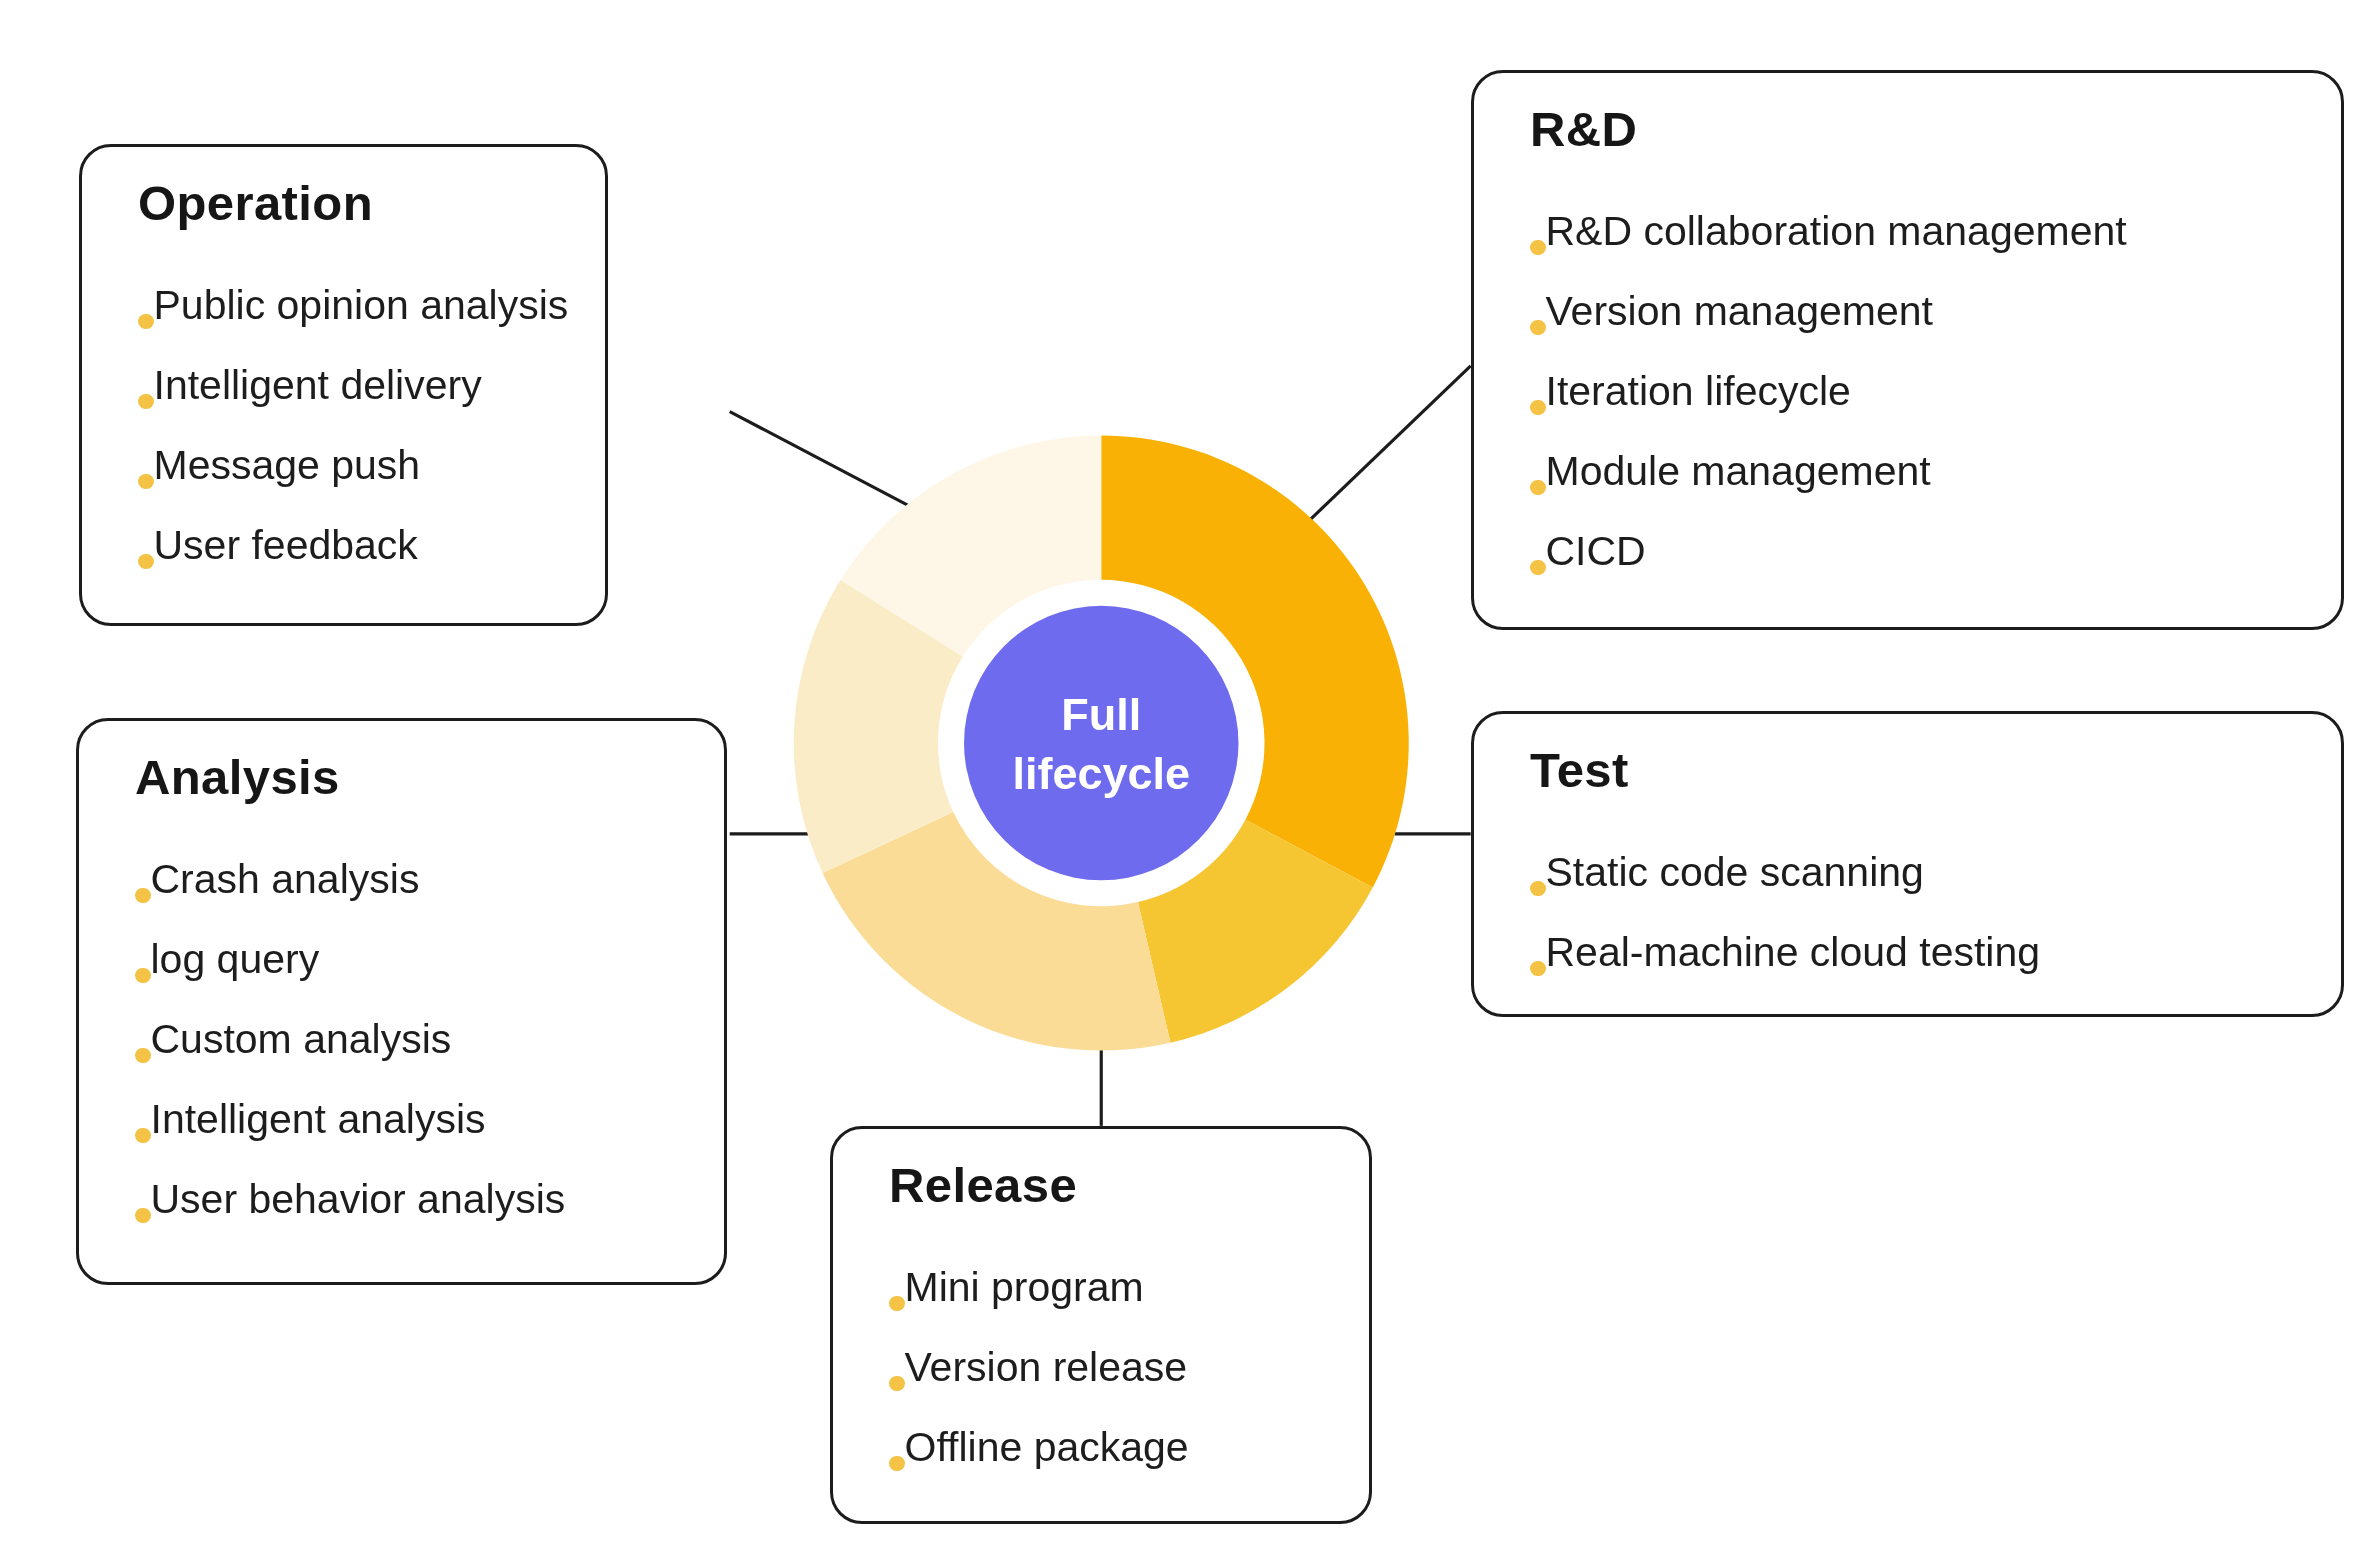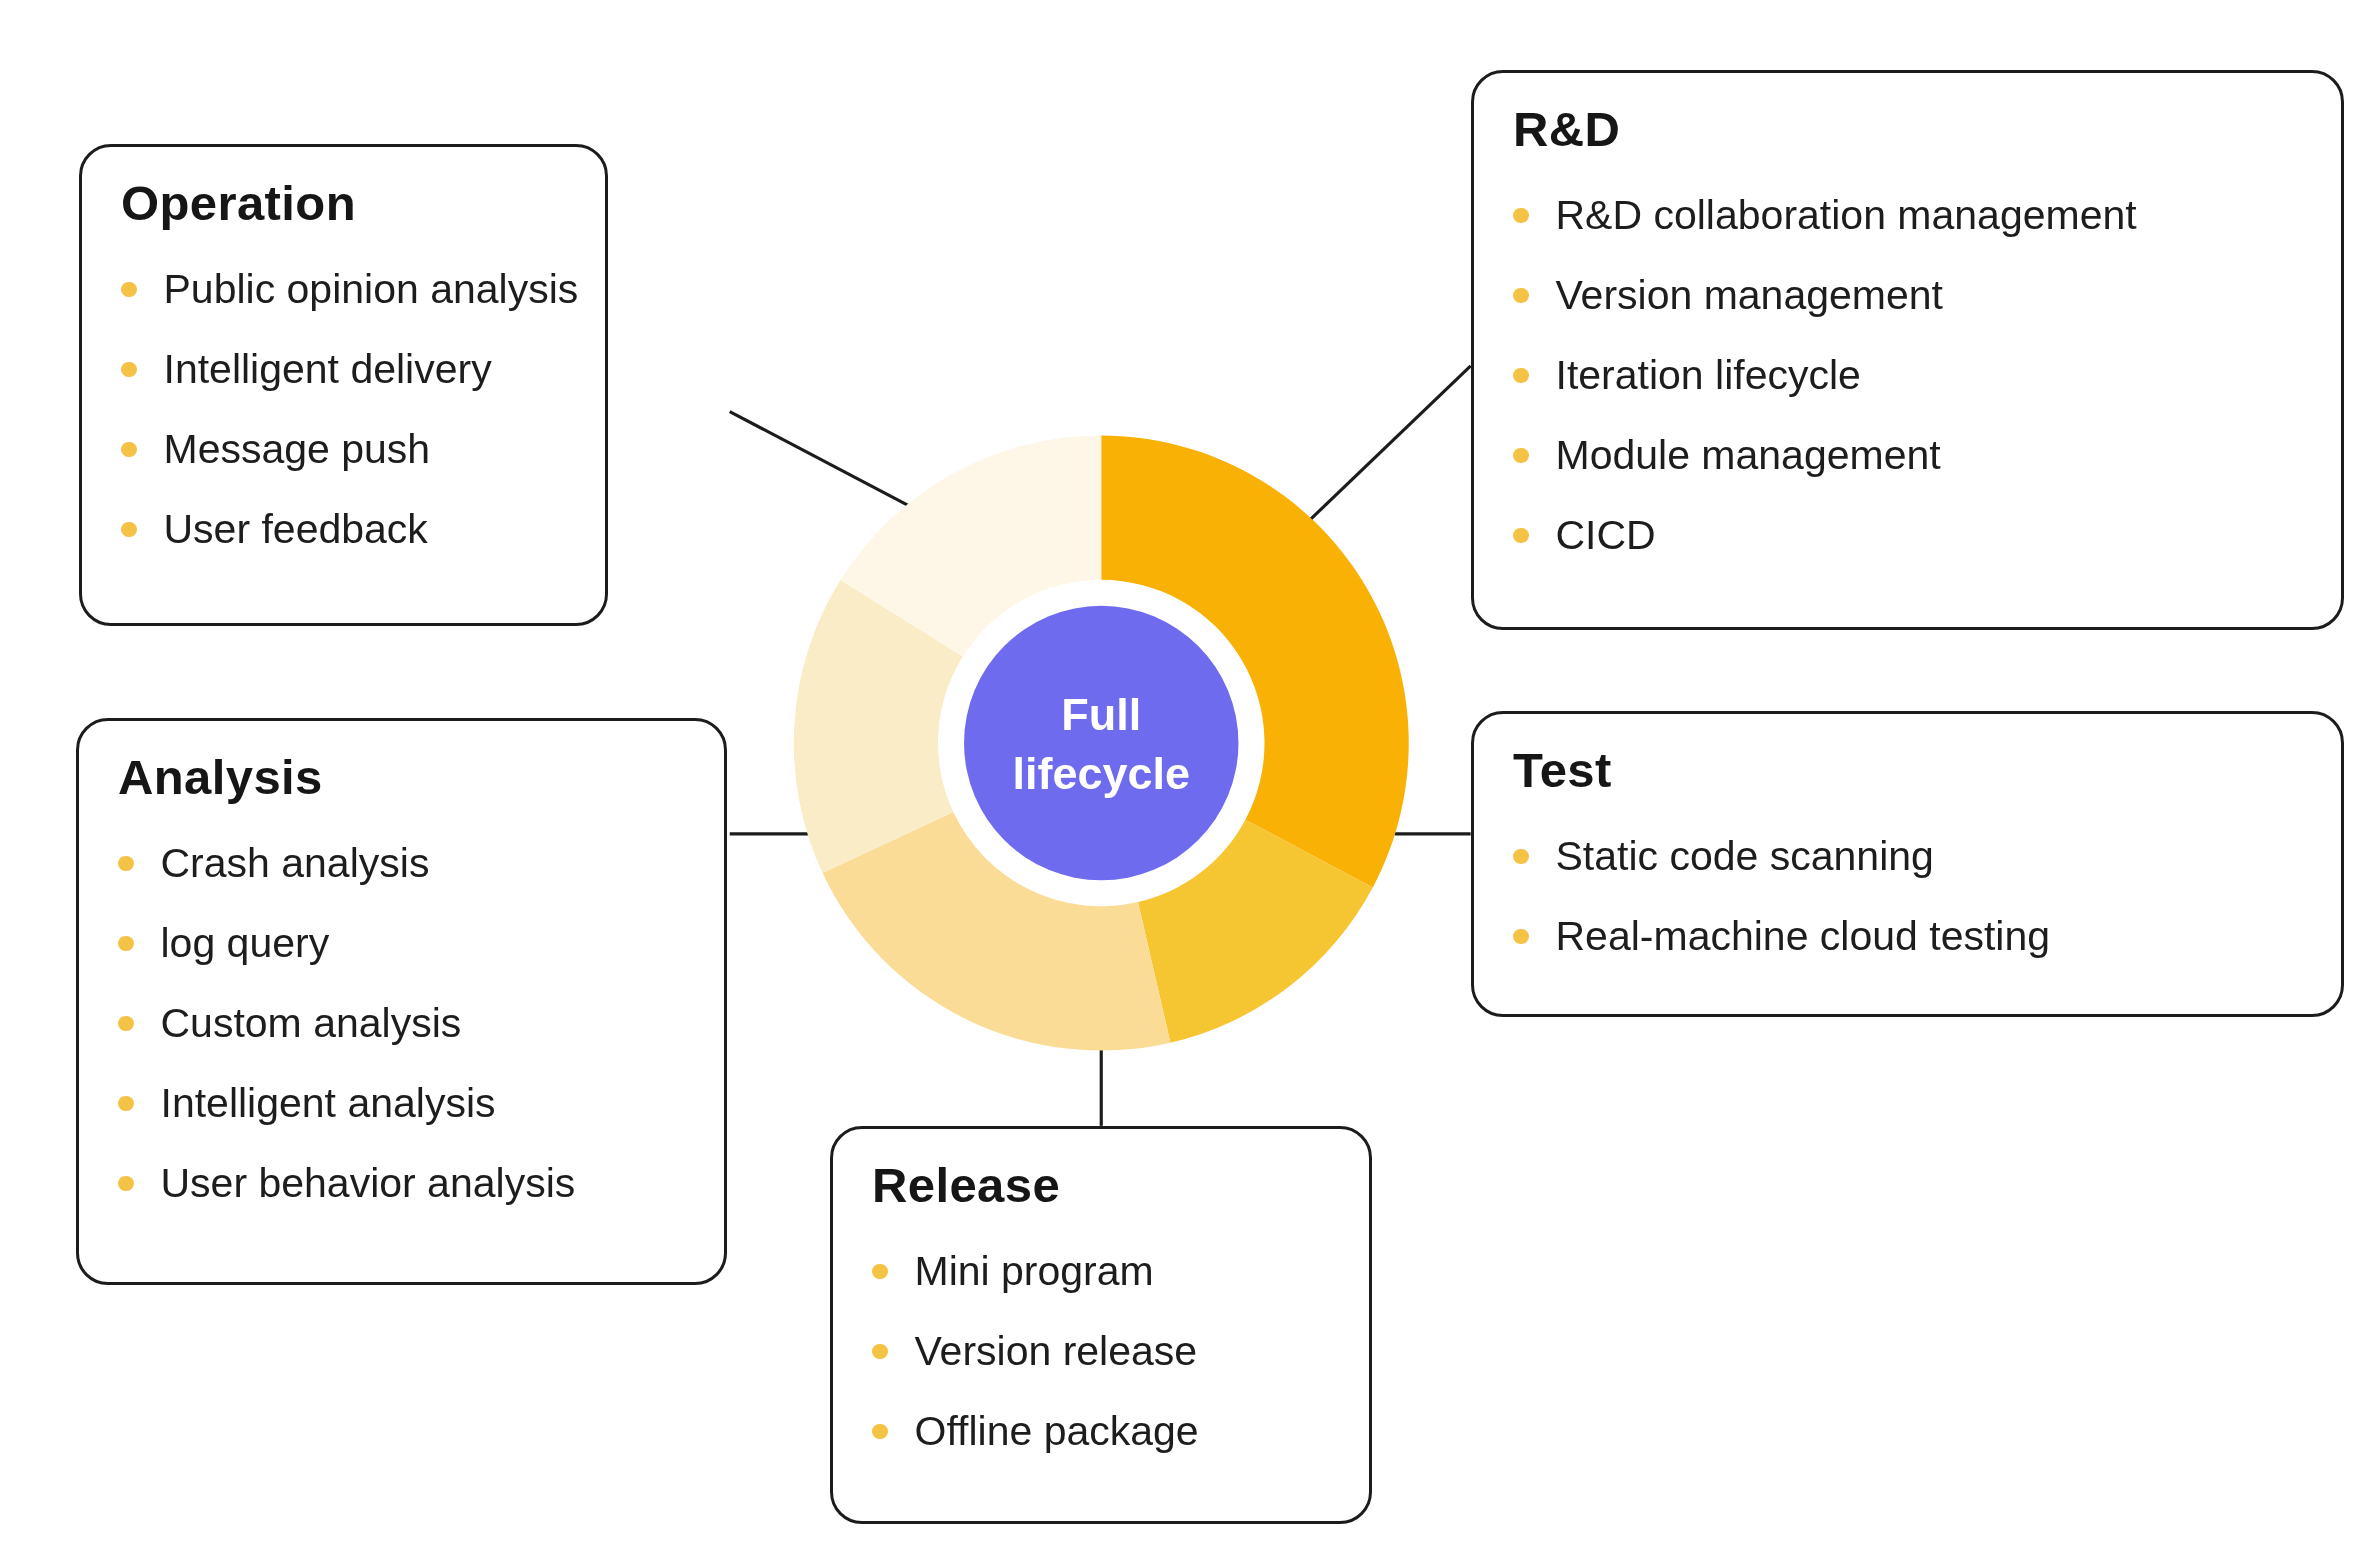--- a/index.html
+++ b/index.html
@@ -20,39 +20,38 @@
     left: 0;
     top: 0;
     z-index: 0;
   }
   .card {
     position: absolute;
     box-sizing: border-box;
     background: #ffffff;
     border: 3.5px solid #1c1c1c;
     border-radius: 32px;
-    padding: 0 39px;
+    padding: 0 56px;
     z-index: 2;
   }
   .card-title {
     margin: 28px 0 18.3px 0;
     font-size: 49px;
     font-weight: 700;
     color: #161616;
     letter-spacing: 0.4px;
   }
   .items {
     display: flex;
     flex-direction: column;
   }
   .item {
     display: flex;
-    align-items: center;
+    align-items: flex-end;
     height: 80px;
-    gap: 27px;
   }
   .dot {
     width: 15.5px;
     height: 15.5px;
     border-radius: 50%;
     background: #F4C245;
     flex: 0 0 auto;
   }
   .item-text {
     font-size: 41px;

